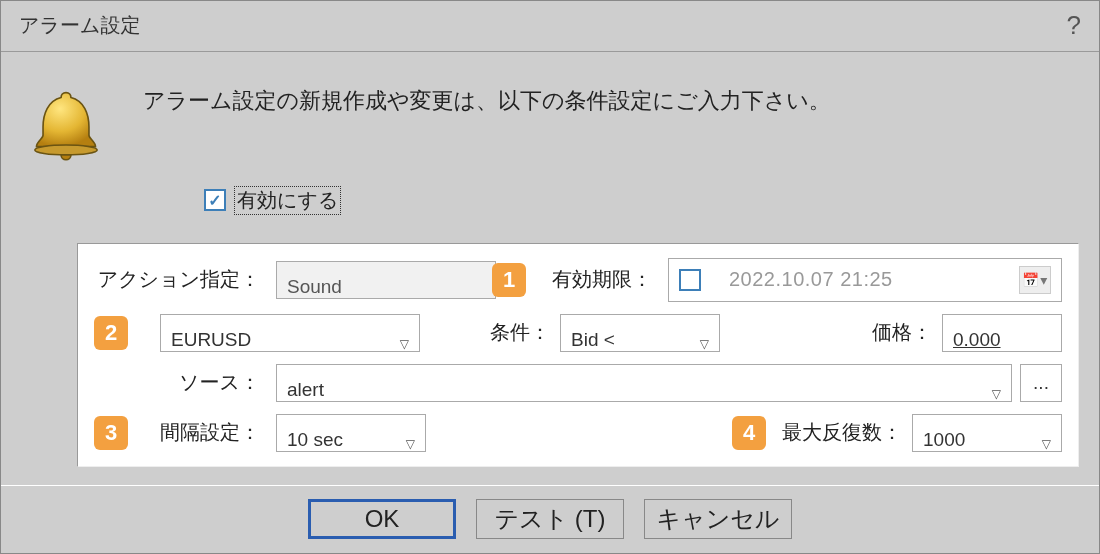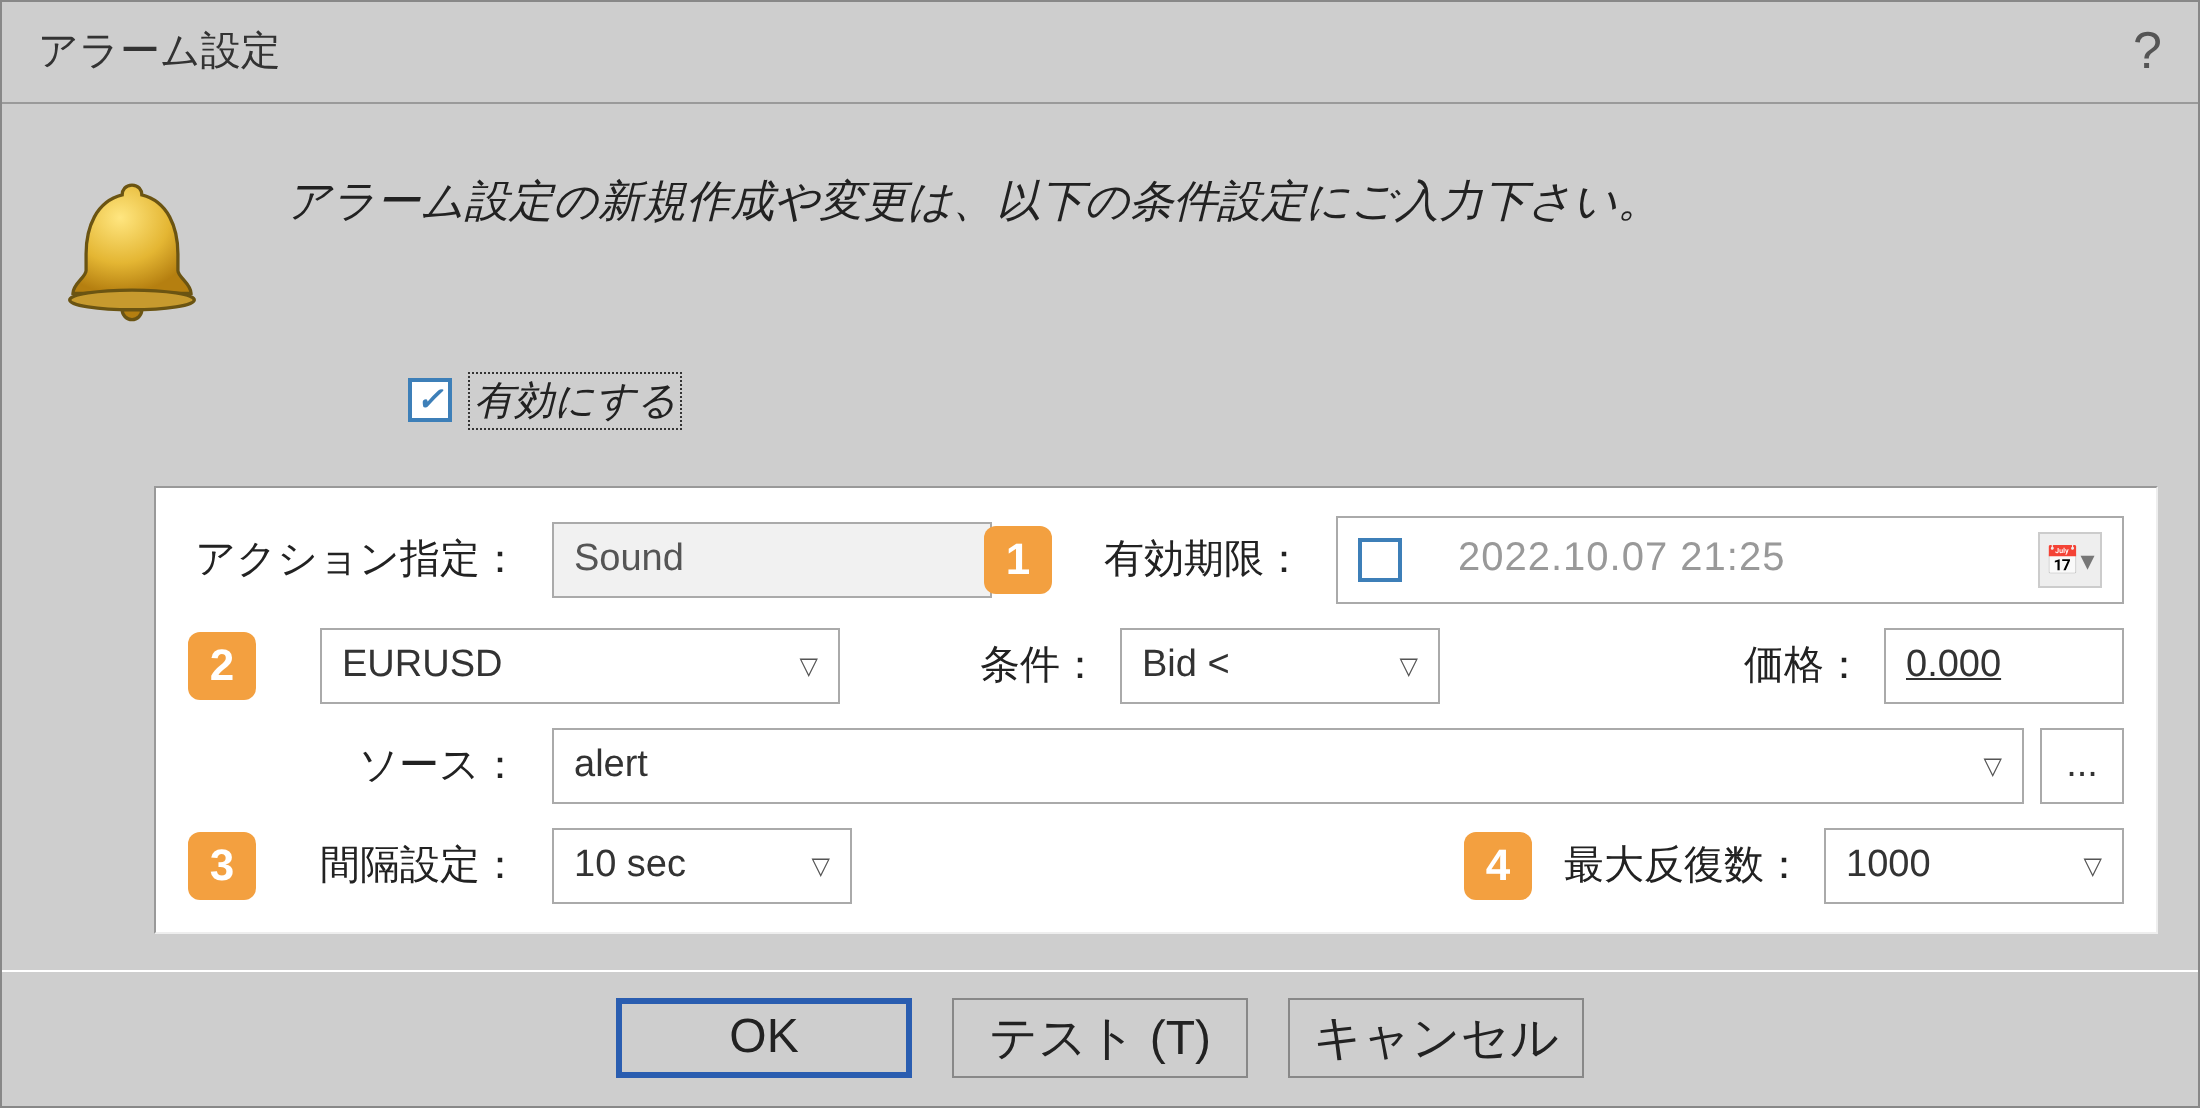--- a/index.html
+++ b/index.html
@@ -1,31 +1,31 @@
 <!DOCTYPE html>
 <html><head>
   <meta charset="utf-8">
   <style>
     * { box-sizing: border-box; margin: 0; padding: 0; font-family: "Meiryo", "MS PGothic", sans-serif; }
     body { background: #cecece; width: 1100px; height: 554px; overflow: hidden; }
     .window { width: 1100px; height: 554px; border: 1px solid #888; display: flex; flex-direction: column; }
     .titlebar { height: 52px; display: flex; align-items: center; justify-content: space-between; padding: 0 18px; border-bottom: 1px solid #9a9a9a; font-size: 20px; color: #333; }
-    .body-upper { flex: 0 0 auto; padding: 28px 24px 18px 24px; font-style: italic; }
+    .body-upper { flex: 0 0 auto; padding: 28px 24px 18px 24px; }
     .intro-row { display: flex; align-items: flex-start; gap: 36px; margin-bottom: 18px; }
     .bell-icon { width: 82px; height: 82px; flex-shrink: 0; margin-top: 6px; }
     .intro-text { font-size: 22px; color: #222; padding-top: 6px; }
     .enable-row { margin-left: 179px; font-size: 20px; display: flex; align-items: center; gap: 8px; }
     .checkbox { width: 22px; height: 22px; border: 2px solid #3d7fb8; background: #fff; display: inline-flex; align-items: center; justify-content: center; font-size: 16px; color: #3d7fb8; font-weight: bold; }
     .panel { margin: 10px 20px 18px 76px; background: #fff; border-top: 1px solid #999; border-left: 1px solid #999; border-right: 1px solid #eee; border-bottom: 1px solid #eee; padding: 14px 16px 14px 16px; }
     .row { display: flex; align-items: center; margin-bottom: 12px; }
     .row:last-child { margin-bottom: 0; }
     .num-badge { width: 34px; height: 34px; background: #f3a040; border-radius: 6px; color: #fff; font-size: 22px; font-weight: bold; display: flex; align-items: center; justify-content: center; flex-shrink: 0; }
     .label { font-size: 20px; color: #222; }
     .label-right { text-align: right; }
-    .field { height: 38px; border: 1px solid #aaa; background: #fff; display: flex; align-items: center; padding: 0 10px; font-size: 19px; color: #333; position: relative; }
+    .field { height: 38px; border: 1px solid #aaa; background: #fff; display: flex; align-items: flex-end; padding: 0 10px; font-size: 19px; color: #333; position: relative; }
     .field-gray { background: #f1f1f1; color: #555; }
     .dropdown-arrow { margin-left: auto; padding-left: 8px; color: #555; font-size: 12px; }
     .exp-field { height: 44px; border: 1px solid #aaa; background: #fff; display: flex; align-items: center; padding: 0 10px; gap: 28px; }
     .exp-check { width: 22px; height: 22px; border: 2px solid #3d7fb8; background: #fff; }
     .exp-date { color: #999; font-size: 20px; letter-spacing: 0.5px; }
     .cal-btn { margin-left: auto; width: 32px; height: 28px; border: 1px solid #ccc; background: #eee; display: flex; align-items: center; justify-content: center; font-size: 14px; color: #777; }
     .browse-btn { width: 42px; height: 38px; border: 1px solid #aaa; background: #fff; display: flex; align-items: center; justify-content: center; font-size: 19px; color: #333; margin-left: 8px; flex-shrink: 0; }
     .button-bar { height: 70px; border-top: 1px solid #fff; display: flex; align-items: center; justify-content: center; gap: 20px; margin-top: auto; }
     .btn { width: 148px; height: 40px; border: 1px solid #888; background: #cecece; font-size: 24px; color: #222; display: flex; align-items: center; justify-content: center; }
     .btn-primary { border: 3px solid #2a5db0; }

